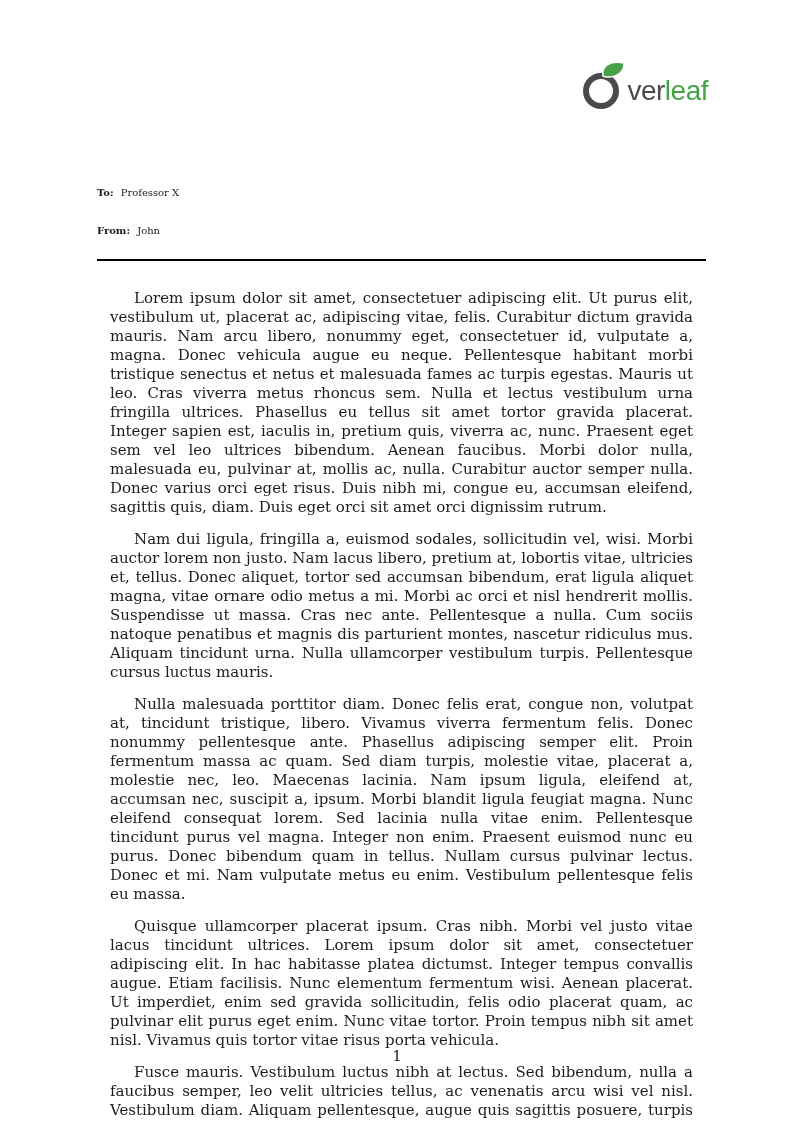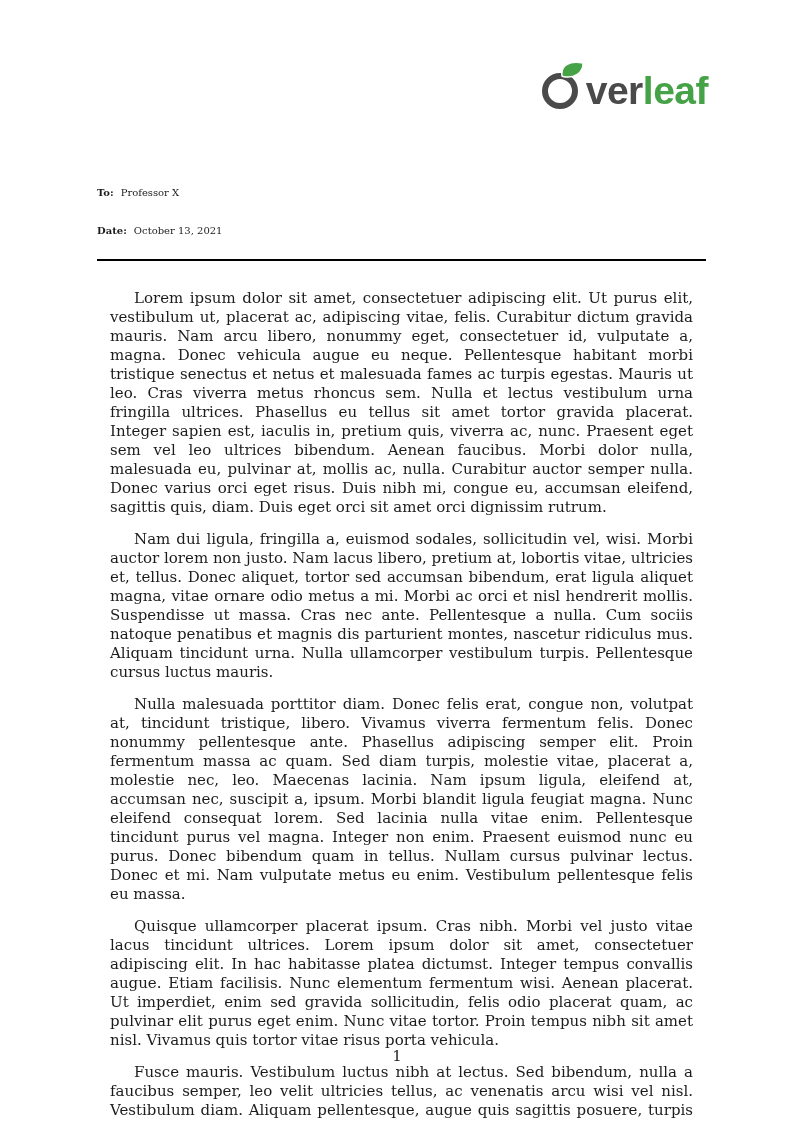--- a/index.html
+++ b/index.html
@@ -18,22 +18,22 @@
   .logo {
     position: absolute;
     top: 60px;
     right: 86px;
     display: flex;
     align-items: flex-end;
   }
   .logo-o { display: block; margin-right: 1px; }
   .logo-text {
     font-family: "Liberation Sans", sans-serif;
-    font-size: 39px;
-    font-weight: 700;
+    font-size: 28px;
+    font-weight: 400;
     line-height: 38px;
     letter-spacing: -0.5px;
   }
   .logo-dark  { color: #4a4a4a; }
   .logo-green { color: #46a247; }
 
   
   .content {
     position: absolute;
     left: 97px;
@@ -87,21 +87,21 @@
     </svg>
     <span class="logo-text"><span class="logo-dark">ver</span><span class="logo-green">leaf</span></span>
   </div>
 
   <div class="content">
 
     <div class="field">
       <span class="field-label">To:</span><span class="field-value">Professor X</span>
     </div>
     <div class="field">
-      <span class="field-label">Date:</span><span class="field-value">October 13, 2021</span>
+      <span class="field-label">From:</span><span class="field-value">John</span>
     </div>
 
     <hr class="rule">
 
     <p class="para">Lorem ipsum dolor sit amet, consectetuer adipiscing elit. Ut purus elit, vestibulum ut, placerat ac, adipiscing vitae, felis. Curabitur dictum gravida mauris. Nam arcu libero, nonummy eget, consectetuer id, vulputate a, magna. Donec vehicula augue eu neque. Pellentesque habitant morbi tristique senectus et netus et malesuada fames ac turpis egestas. Mauris ut leo. Cras viverra metus rhoncus sem. Nulla et lectus vestibulum urna fringilla ultrices. Phasellus eu tellus sit amet tortor gravida placerat. Integer sapien est, iaculis in, pretium quis, viverra ac, nunc. Praesent eget sem vel leo ultrices bibendum. Aenean faucibus. Morbi dolor nulla, malesuada eu, pulvinar at, mollis ac, nulla. Curabitur auctor semper nulla. Donec varius orci eget risus. Duis nibh mi, congue eu, accumsan eleifend, sagittis quis, diam. Duis eget orci sit amet orci dignissim rutrum.</p>
     <p class="para">Nam dui ligula, fringilla a, euismod sodales, sollicitudin vel, wisi. Morbi auctor lorem non justo. Nam lacus libero, pretium at, lobortis vitae, ultricies et, tellus. Donec aliquet, tortor sed accumsan bibendum, erat ligula aliquet magna, vitae ornare odio metus a mi. Morbi ac orci et nisl hendrerit mollis. Suspendisse ut massa. Cras nec ante. Pellentesque a nulla. Cum sociis natoque penatibus et magnis dis parturient montes, nascetur ridiculus mus. Aliquam tincidunt urna. Nulla ullamcorper vestibulum turpis. Pellentesque cursus luctus mauris.</p>
     <p class="para">Nulla malesuada porttitor diam. Donec felis erat, congue non, volutpat at, tincidunt tristique, libero. Vivamus viverra fermentum felis. Donec nonummy pellentesque ante. Phasellus adipiscing semper elit. Proin fermentum massa ac quam. Sed diam turpis, molestie vitae, placerat a, molestie nec, leo. Maecenas lacinia. Nam ipsum ligula, eleifend at, accumsan nec, suscipit a, ipsum. Morbi blandit ligula feugiat magna. Nunc eleifend consequat lorem. Sed lacinia nulla vitae enim. Pellentesque tincidunt purus vel magna. Integer non enim. Praesent euismod nunc eu purus. Donec bibendum quam in tellus. Nullam cursus pulvinar lectus. Donec et mi. Nam vulputate metus eu enim. Vestibulum pellentesque felis eu massa.</p>
     <p class="para">Quisque ullamcorper placerat ipsum. Cras nibh. Morbi vel justo vitae lacus tincidunt ultrices. Lorem ipsum dolor sit amet, consectetuer adipiscing elit. In hac habitasse platea dictumst. Integer tempus convallis augue. Etiam facilisis. Nunc elementum fermentum wisi. Aenean placerat. Ut imperdiet, enim sed gravida sollicitudin, felis odio placerat quam, ac pulvinar elit purus eget enim. Nunc vitae tortor. Proin tempus nibh sit amet nisl. Vivamus quis tortor vitae risus porta vehicula.</p>
     <p class="para">Fusce mauris. Vestibulum luctus nibh at lectus. Sed bibendum, nulla a faucibus semper, leo velit ultricies tellus, ac venenatis arcu wisi vel nisl. Vestibulum diam. Aliquam pellentesque, augue quis sagittis posuere, turpis lacus congue quam, in hendrerit risus eros eget felis. Maecenas eget erat in sapien mattis porttitor. Vestibulum porttitor. Nulla facilisi. Sed a turpis eu lacus commodo facilisis. Morbi fringilla, wisi in dignissim interdum, justo lectus sagittis dui, et vehicula libero dui cursus dui. Mauris tempor ligula sed lacus. Duis cursus enim ut augue. Cras ac magna. Cras nulla. Nulla egestas. Curabitur a leo. Quisque egestas wisi eget nunc. Nam feugiat lacus vel est. Curabitur consectetuer.</p>
 

